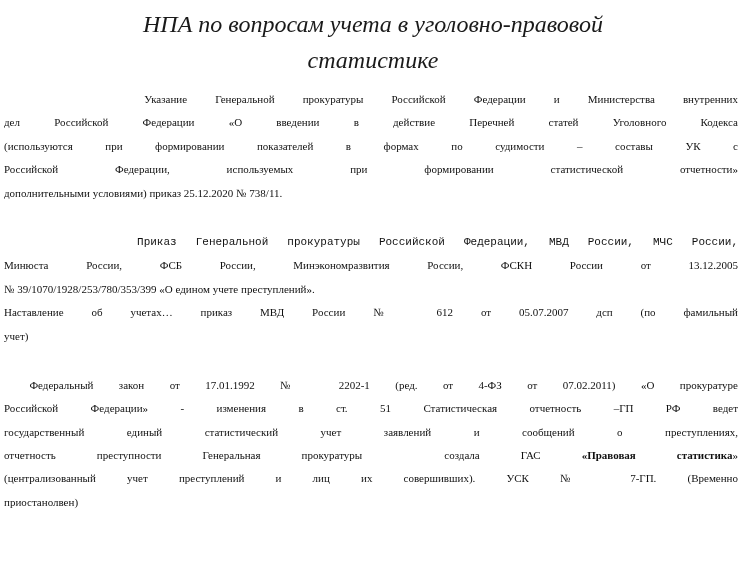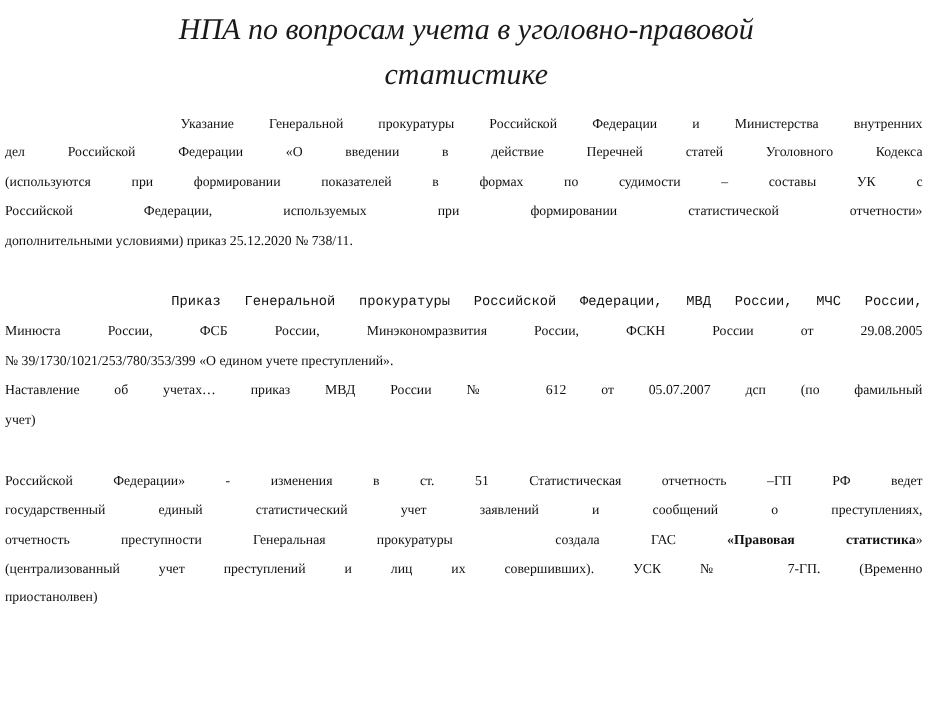--- a/index.html
+++ b/index.html
@@ -38,26 +38,27 @@
   <div>
     <div class="line" style="white-space:pre;">     Указание Генеральной прокуратуры Российской Федерации и Министерства внутренних</div>
     <div class="line">дел Российской Федерации «О введении в действие Перечней статей Уголовного Кодекса</div>
     <div class="line">(используются при формировании показателей в формах по судимости – составы УК с</div>
     <div class="line">Российской Федерации, используемых при формировании статистической отчетности»</div>
     <div class="line last">дополнительными условиями) приказ 25.12.2020 № 738/11.</div>
   </div>
   <div class="gap"></div>
   <div>
     <div class="line" style="white-space:pre;font-family:Liberation Mono, monospace;">       Приказ Генеральной прокуратуры Российской Федерации, МВД России, МЧС России,</div>
-    <div class="line">Минюста России, ФСБ России, Минэкономразвития России, ФСКН России от 29.08.2005</div>
-    <div class="line last">№ 39/1730/1021/253/780/353/399 «О едином учете преступлений».</div>
+    <div class="line">Минюста России, ФСБ России, Минэкономразвития России, ФСКН России от 13.12.2005</div>
+    <div class="line last">№ 39/1070/1928/253/780/353/399 «О едином учете преступлений».</div>
     <div class="line">Наставление об учетах…  приказ МВД России № 612 от 05.07.2007 дсп (по фамильный</div>
     <div class="line last">учет)</div>
   </div>
   <div class="gap"></div>
   <div>
+    <div class="line" style="white-space:pre;"> Федеральный закон от 17.01.1992 № 2202-1 (ред. от 4-ФЗ от 07.02.2011) «О прокуратуре</div>
     <div class="line">Российской Федерации» - изменения в ст. 51 Статистическая отчетность –ГП РФ ведет</div>
     <div class="line">государственный единый статистический учет заявлений и сообщений о преступлениях,</div>
     <div class="line"><span style="white-space:pre;">отчетность преступности Генеральная прокуратуры  создала ГАС </span><b>«Правовая статистика</b><span>»</span></div>
     <div class="line">(централизованный учет преступлений и лиц их совершивших). УСК № 7-ГП. (Временно</div>
     <div class="line last">приостанолвен)</div>
   </div>
 </div>
 
 </body></html>

